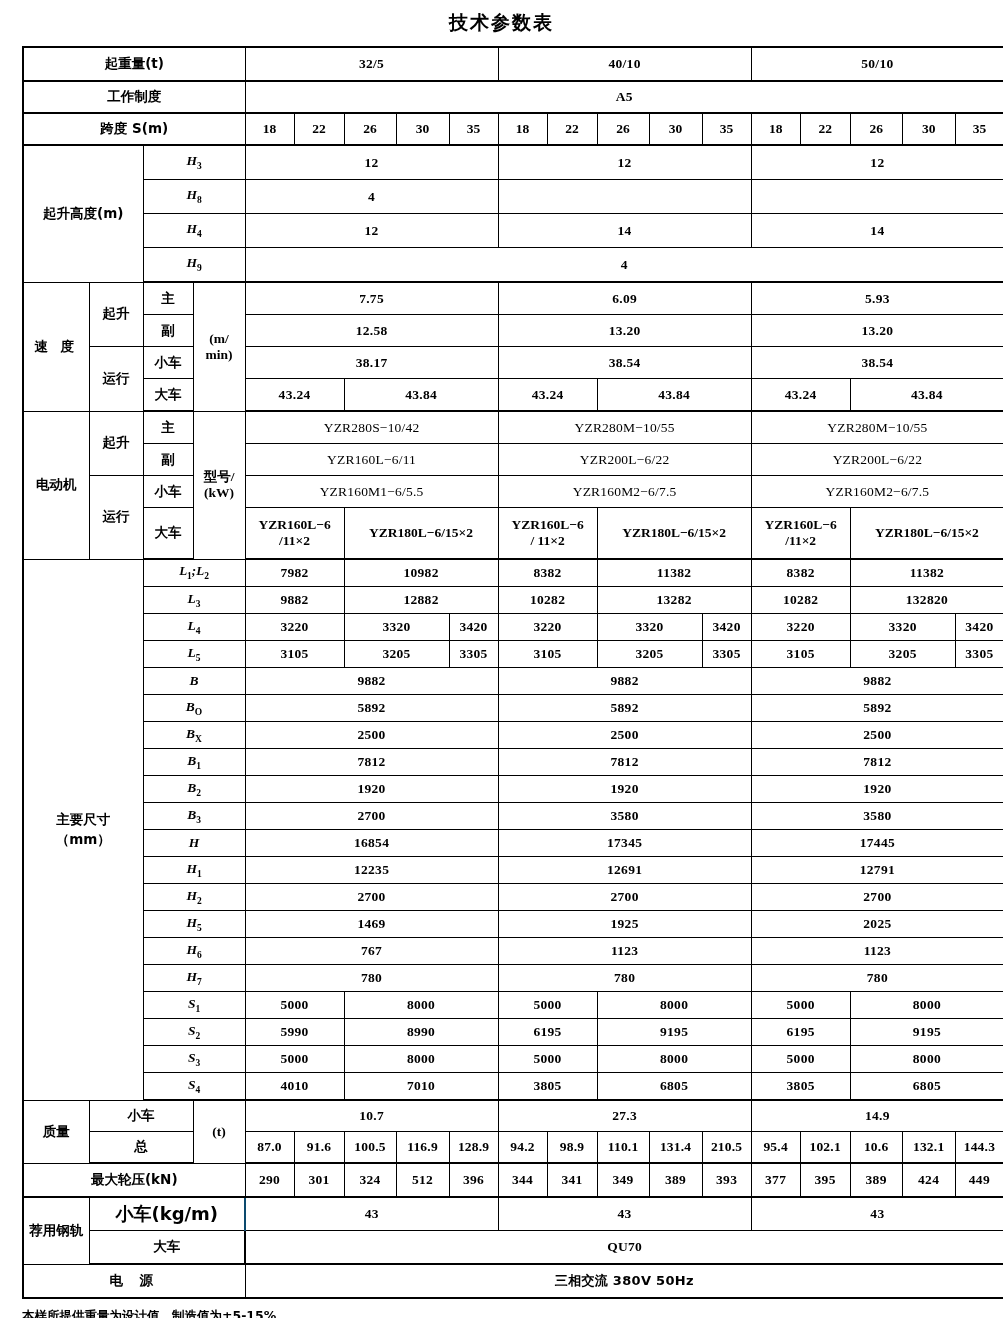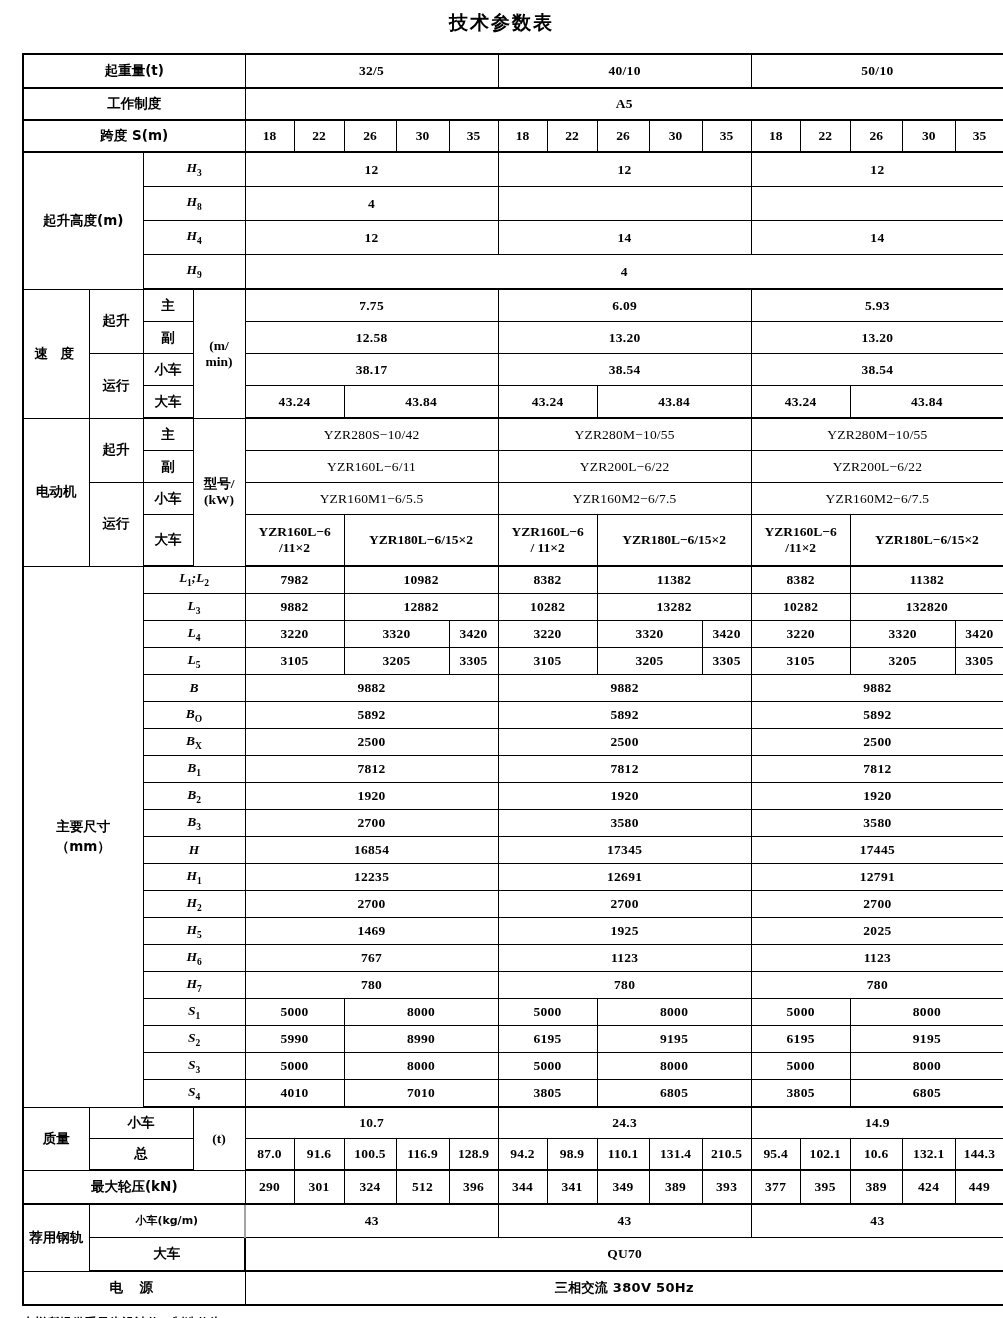--- a/index.html
+++ b/index.html
@@ -7,21 +7,21 @@
     width:1003px;height:1318px;
     font-family:"Liberation Serif","DejaVu Serif",serif;
     color:#000;
     -webkit-font-smoothing:none;
   }
   #page{position:relative;width:1003px;height:1318px;box-sizing:border-box;padding:0 22px;}
   #title{
     text-align:center;font-size:19px;font-weight:bold;
     font-family:"DejaVu Sans","Liberation Sans",sans-serif;
     letter-spacing:2px;
-    padding-top:10px;padding-bottom:17px;
+    padding-top:10px;padding-bottom:10px;
   }
   table.spec{
     border-collapse:collapse;
     width:959px;
     table-layout:fixed;
     border:2px solid #000;
   }
   table.spec td{
     border:1px solid #000;
     text-align:center;
@@ -401,21 +401,21 @@
         <td class="val" colspan="3">6805</td>
         <td class="val gsep" colspan="2">3805</td>
         <td class="val" colspan="3">6805</td>
       </tr>
 
       <tr>
         <td class="lbl2" rowspan="2" style="border-right:1px solid #000">质量</td>
         <td class="lblsub" colspan="2" style="height:30px">小车</td>
         <td class="unit" rowspan="2">(t)</td>
         <td class="val gsep" colspan="5">10.7</td>
-        <td class="val gsep" colspan="5">24.3</td>
+        <td class="val gsep" colspan="5">27.3</td>
         <td class="val gsep" colspan="5">14.9</td>
       </tr>
       <tr class="hsep">
         <td class="lblsub" colspan="2" style="height:30px">总</td>
         <td class="valsm gsep">87.0</td>
         <td class="valsm">91.6</td>
         <td class="valsm">100.5</td>
         <td class="valsm">116.9</td>
         <td class="valsm">128.9</td>
         <td class="valsm gsep">94.2</td>
@@ -444,21 +444,21 @@
         <td class="val">393</td>
         <td class="val gsep">377</td>
         <td class="val">395</td>
         <td class="val">389</td>
         <td class="val">424</td>
         <td class="val">449</td>
       </tr>
 
       <tr>
         <td class="lbl2" rowspan="2" style="border-right:1px solid #000">荐用钢轨</td>
-        <td class="lblsub" colspan="3" style="height:32px;border-right:2px solid #a3a3a3;font-size:11px">小车(kg/m)</td>
+        <td class="lblsub" colspan="3" style="height:32px;border-right:2px solid #0c4a6e;font-size:18px">小车(kg/m)</td>
         <td class="val gsep" colspan="5">43</td>
         <td class="val gsep" colspan="5">43</td>
         <td class="val gsep" colspan="5">43</td>
       </tr>
       <tr class="hsep">
         <td class="lblsub" colspan="3" style="height:32px;border-right:2px solid #000">大车</td>
         <td class="val gsep" colspan="15">QU70</td>
       </tr>
 
       <tr>

